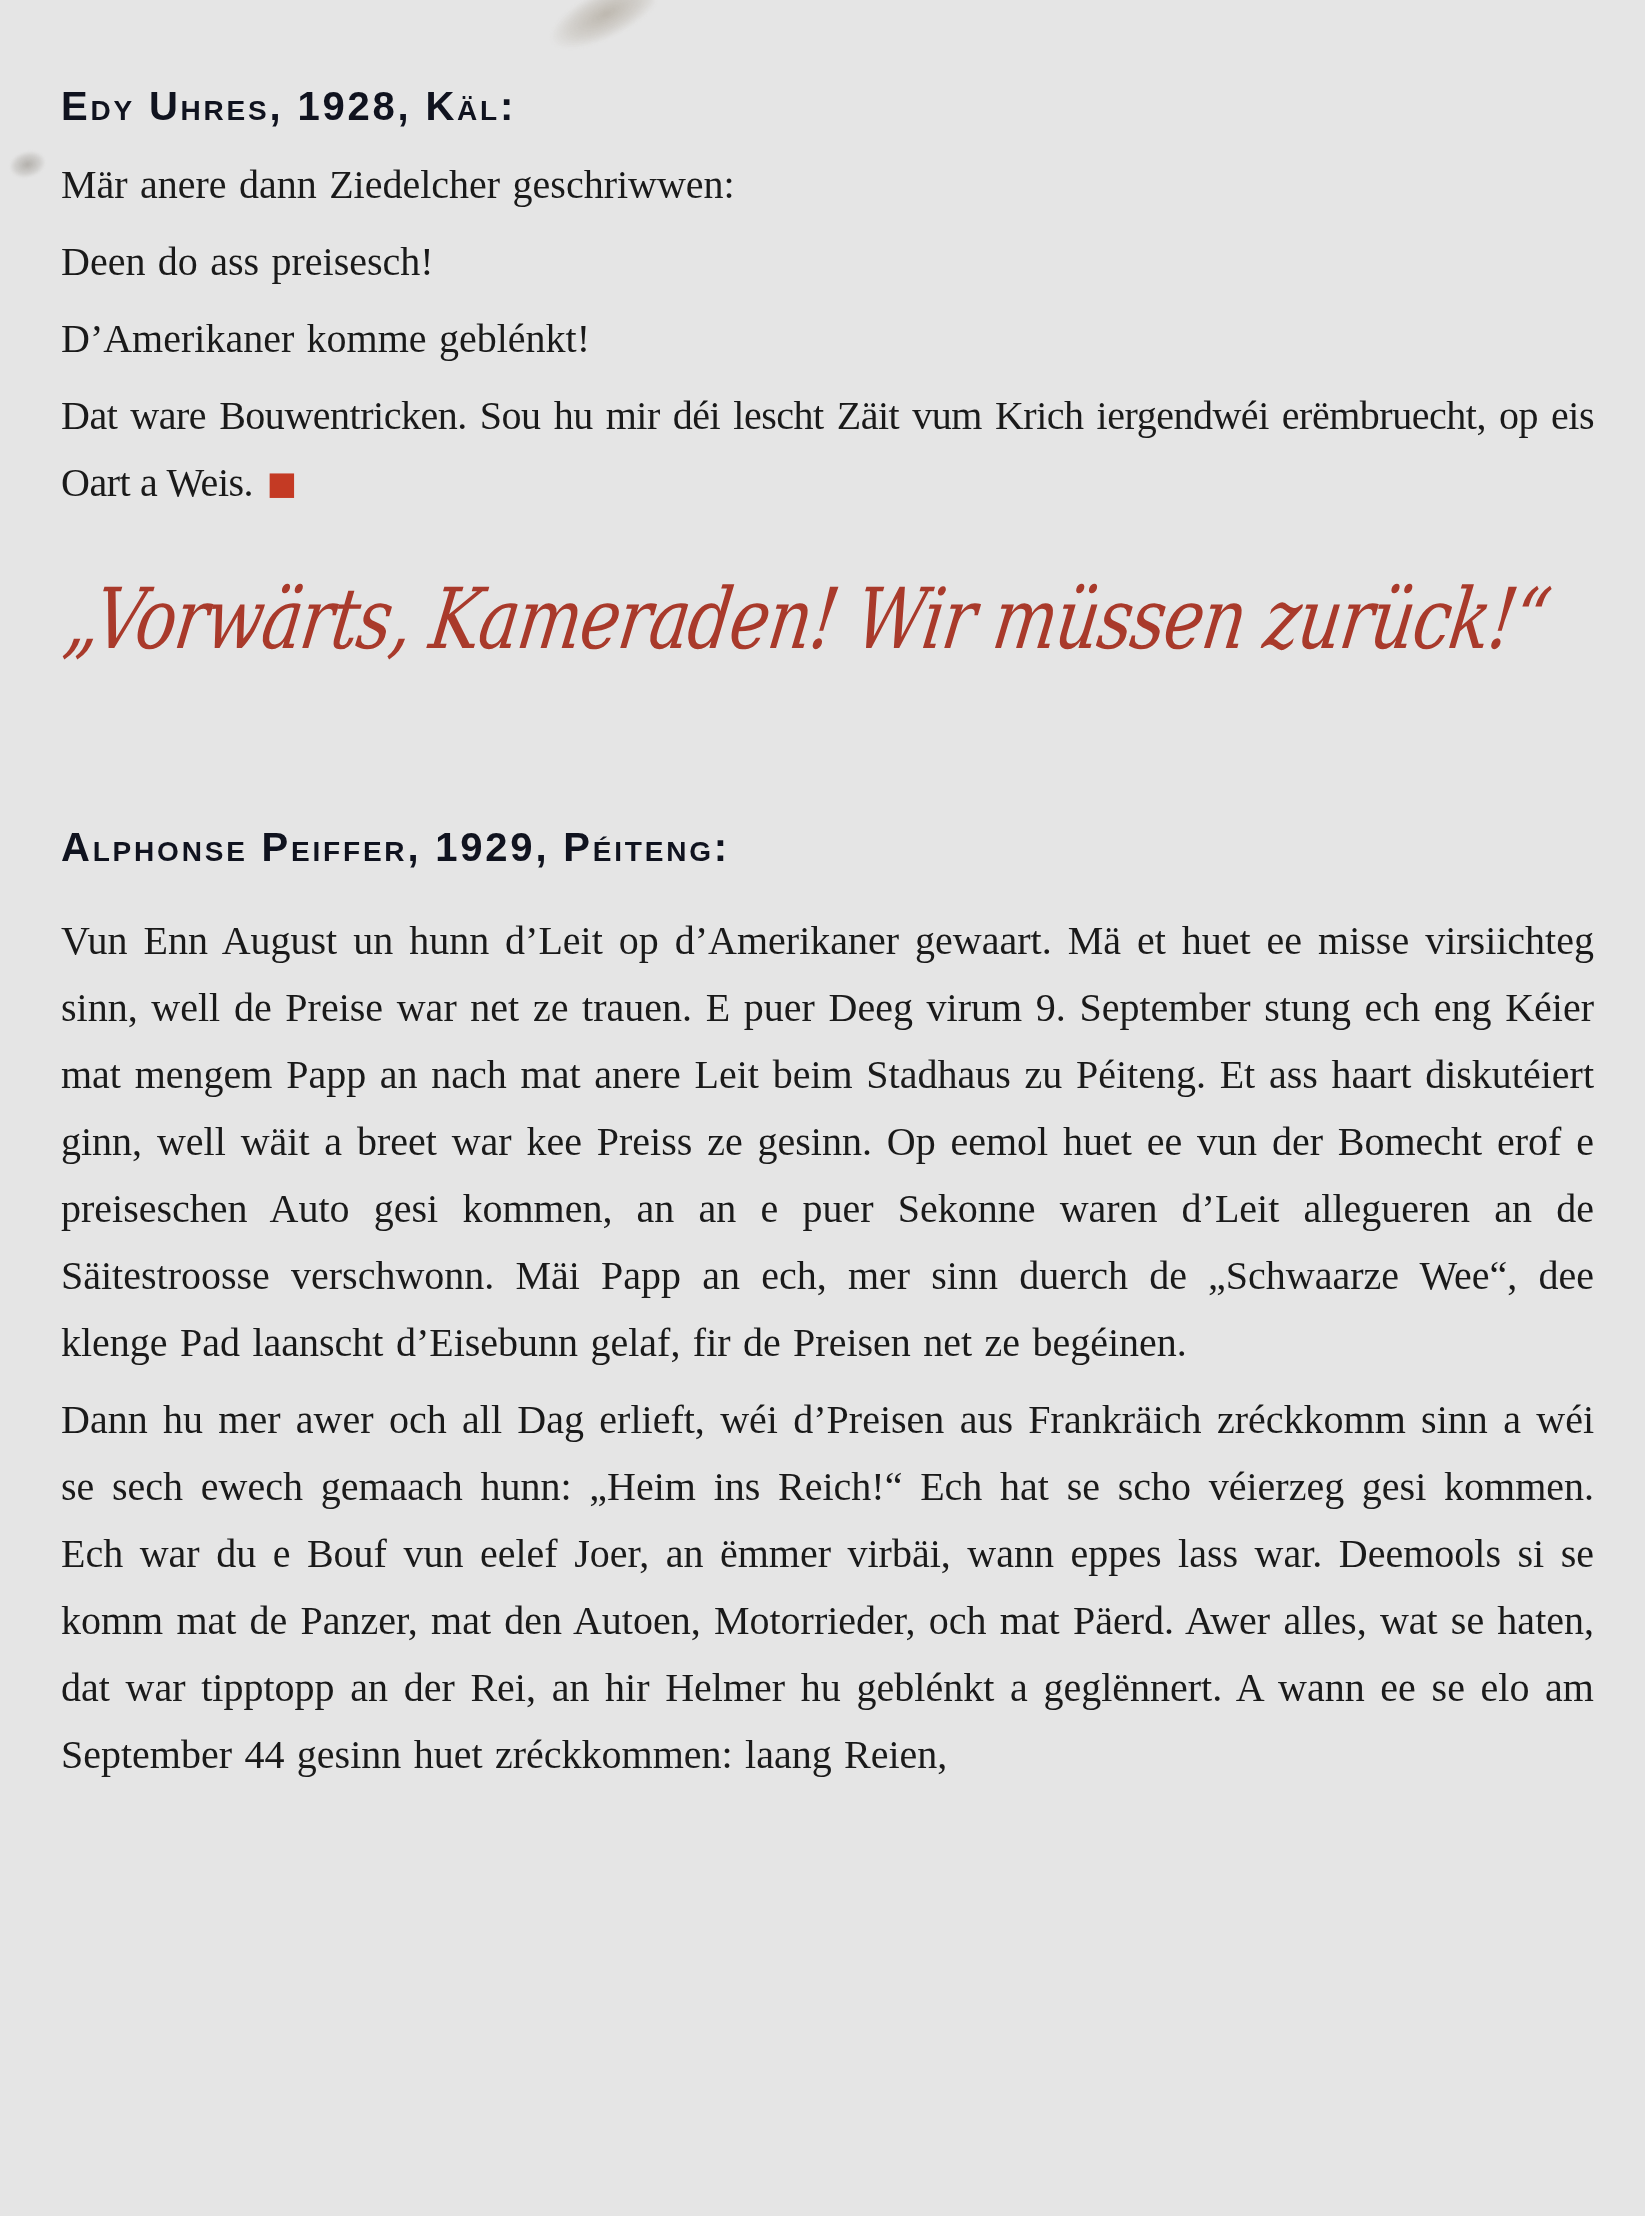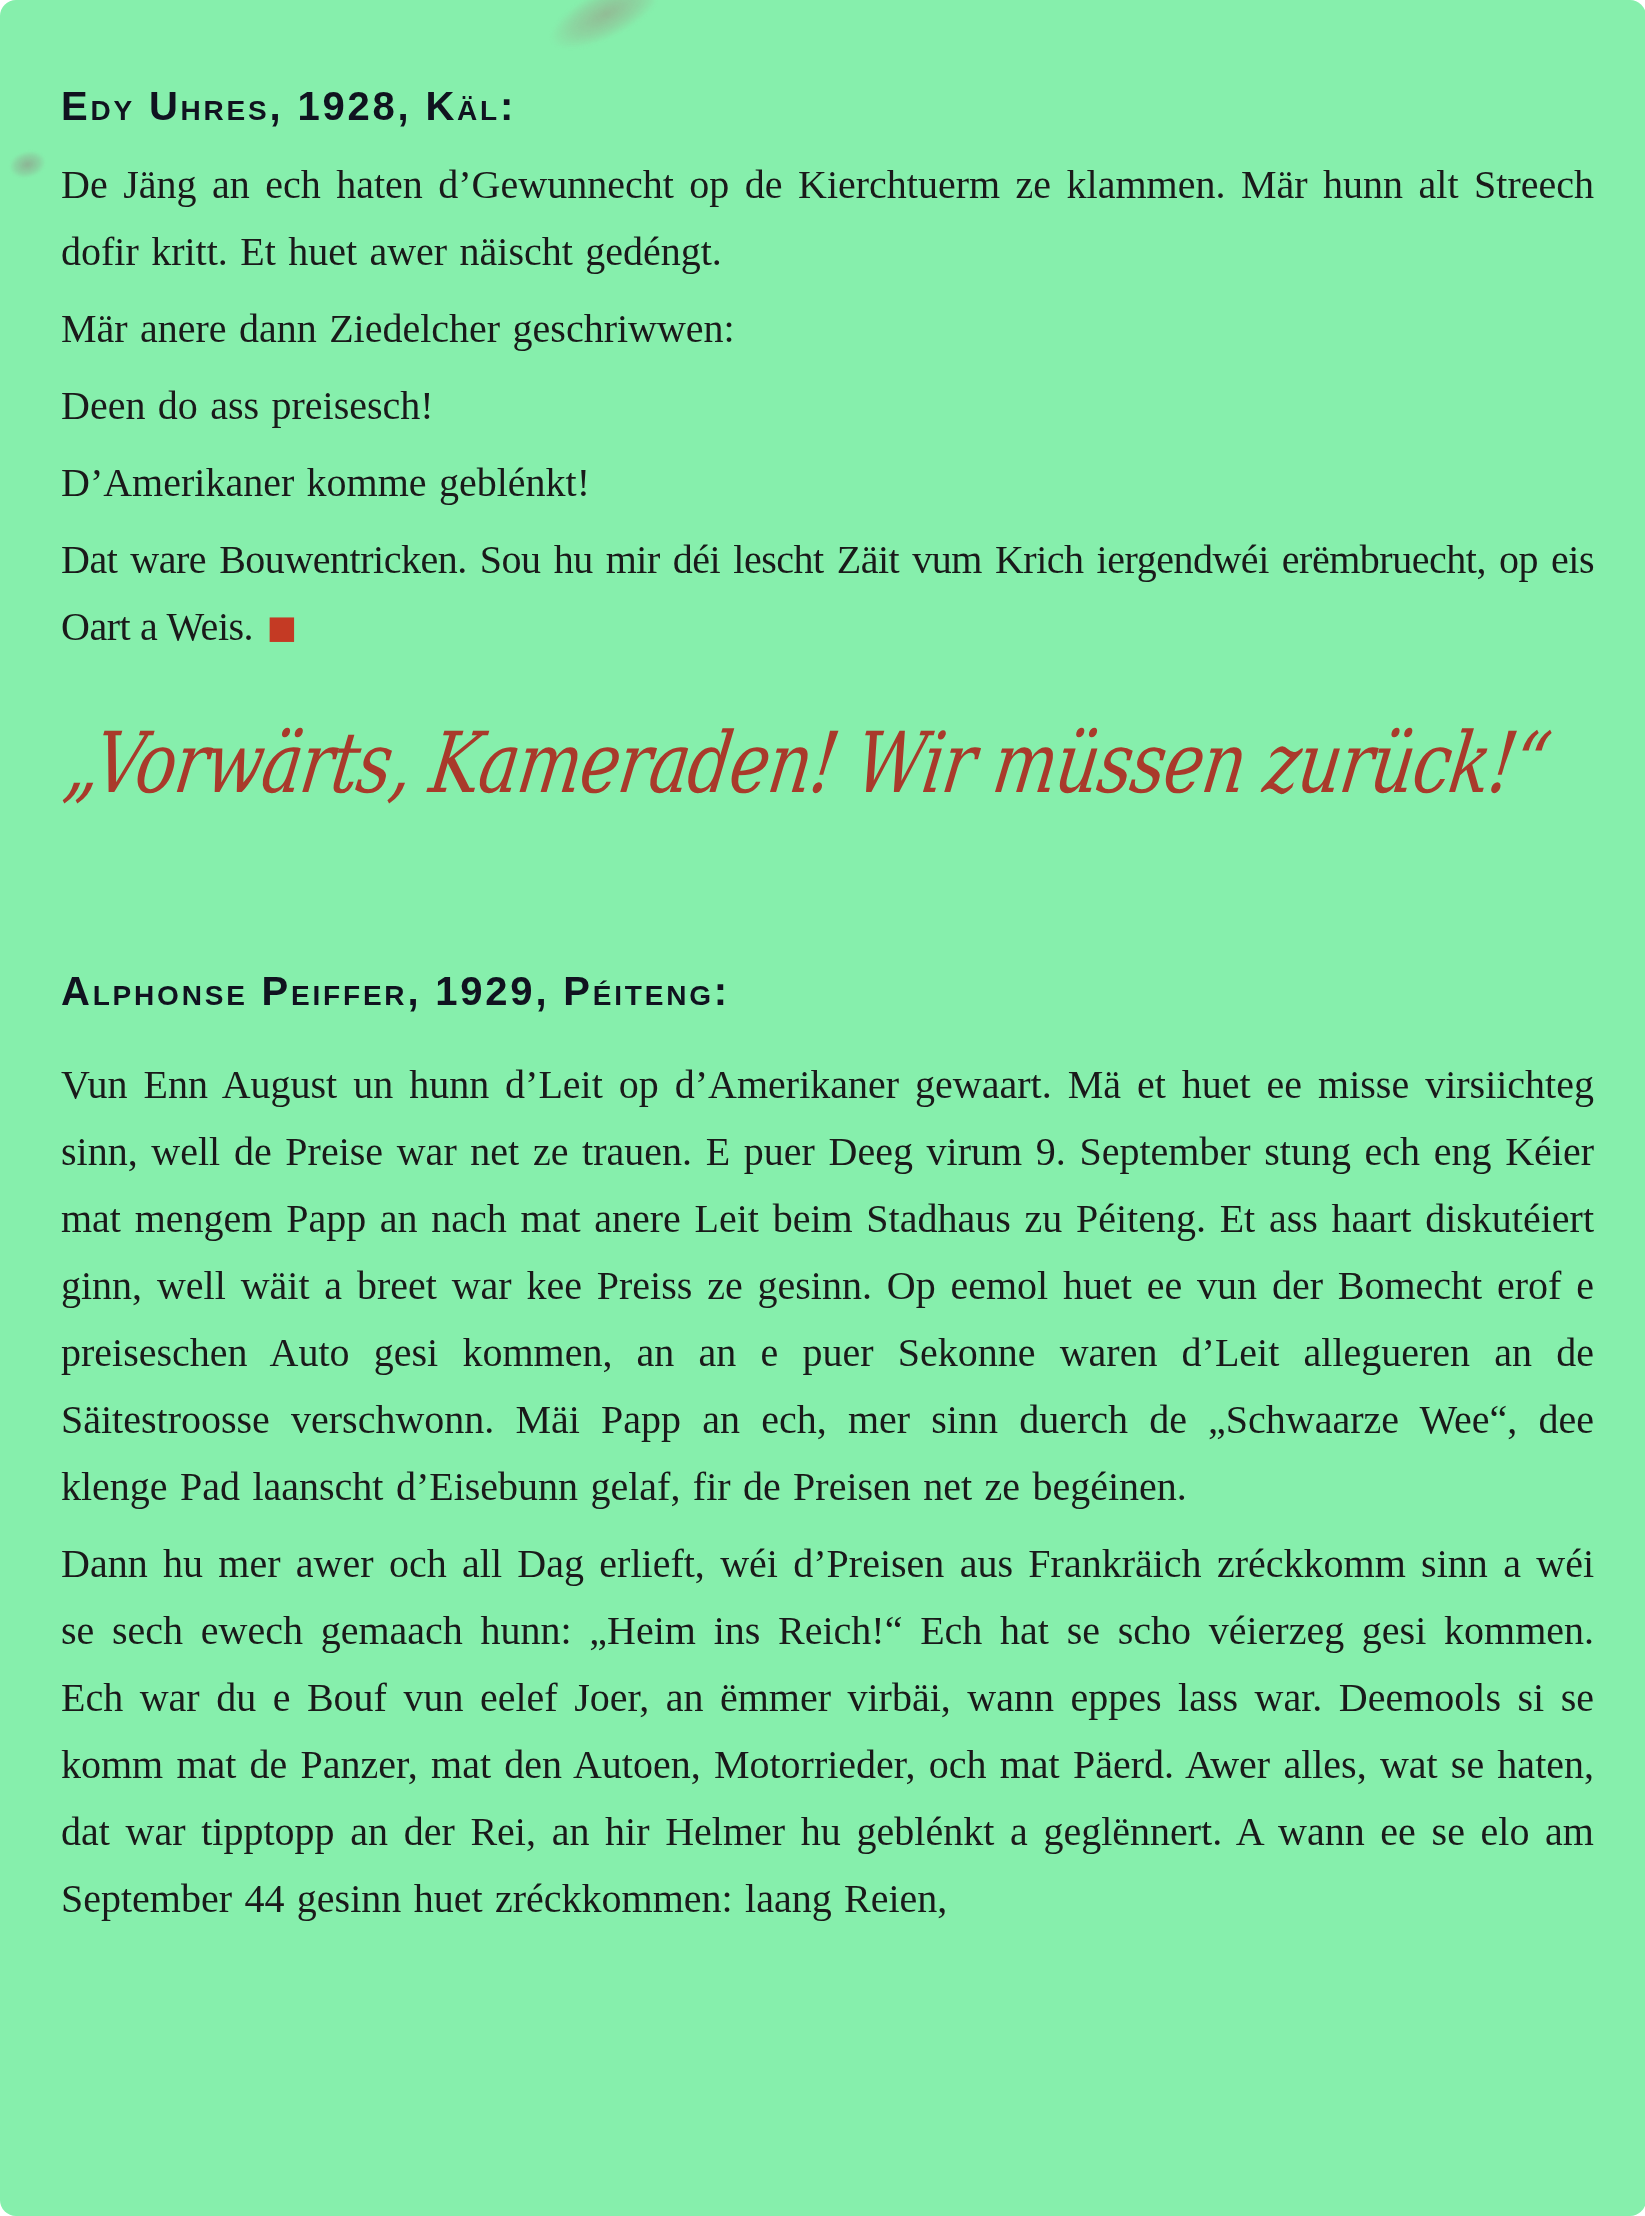--- a/index.html
+++ b/index.html
@@ -2,25 +2,24 @@
 <html style="font-size:13.5px"><head>
 <meta charset="utf-8">
 <style>
   html, body { margin: 0; padding: 0; background: #ffffff; }
   .page {
     position: relative;
     width: 1646px;
     height: 2216px;
     box-sizing: border-box;
     padding: 83px 52px 0 61px;
-    background: #86efac;
+    background: #e5e5e5;
     overflow: hidden;
     font-family: "Liberation Serif", serif;
     color: #1a1a1a;
-    border-radius: 16px;
   }
   .section-heading {
     font-family: "Liberation Sans", sans-serif;
     font-variant: small-caps;
     font-weight: 700;
     font-size: 40px;
     letter-spacing: 0.07em;
     color: #10131f;
     margin: 0 0 22px 0;
     line-height: 1.15;
@@ -76,21 +75,20 @@
 <body>
 
 <div class="page">
 
   <div class="scan-smudge-top"></div>
   <div class="scan-smudge-left"></div>
 
   <section class="section-1">
     <h2 class="section-heading">Edy Uhres, 1928, Käl:</h2>
 
-    <p class="body-para">De Jäng an ech haten d’Gewunnecht op de Kierchtuerm ze klammen. Mär hunn alt Streech dofir kritt. Et huet awer näischt gedéngt.</p>
     <p class="body-para">Mär anere dann Ziedelcher geschriwwen:</p>
     <p class="body-para">Deen do ass preisesch!</p>
     <p class="body-para">D’Amerikaner komme geblénkt!</p>
     <p class="body-para tight"><span>Dat ware Bouwentricken. Sou hu mir déi lescht Zäit vum Krich iergendwéi erëmbruecht, op eis Oart a Weis.</span><span class="end-marker" style="color: rgb(196, 58, 36);">■</span></p>
   </section>
 
   <div class="pull-quote" style="color: rgb(169, 58, 43);">„Vorwärts, Kameraden! Wir müssen zurück!“</div>
 
   <section class="section-2">
     <h2 class="section-heading">Alphonse Peiffer, 1929, Péiteng:</h2>

